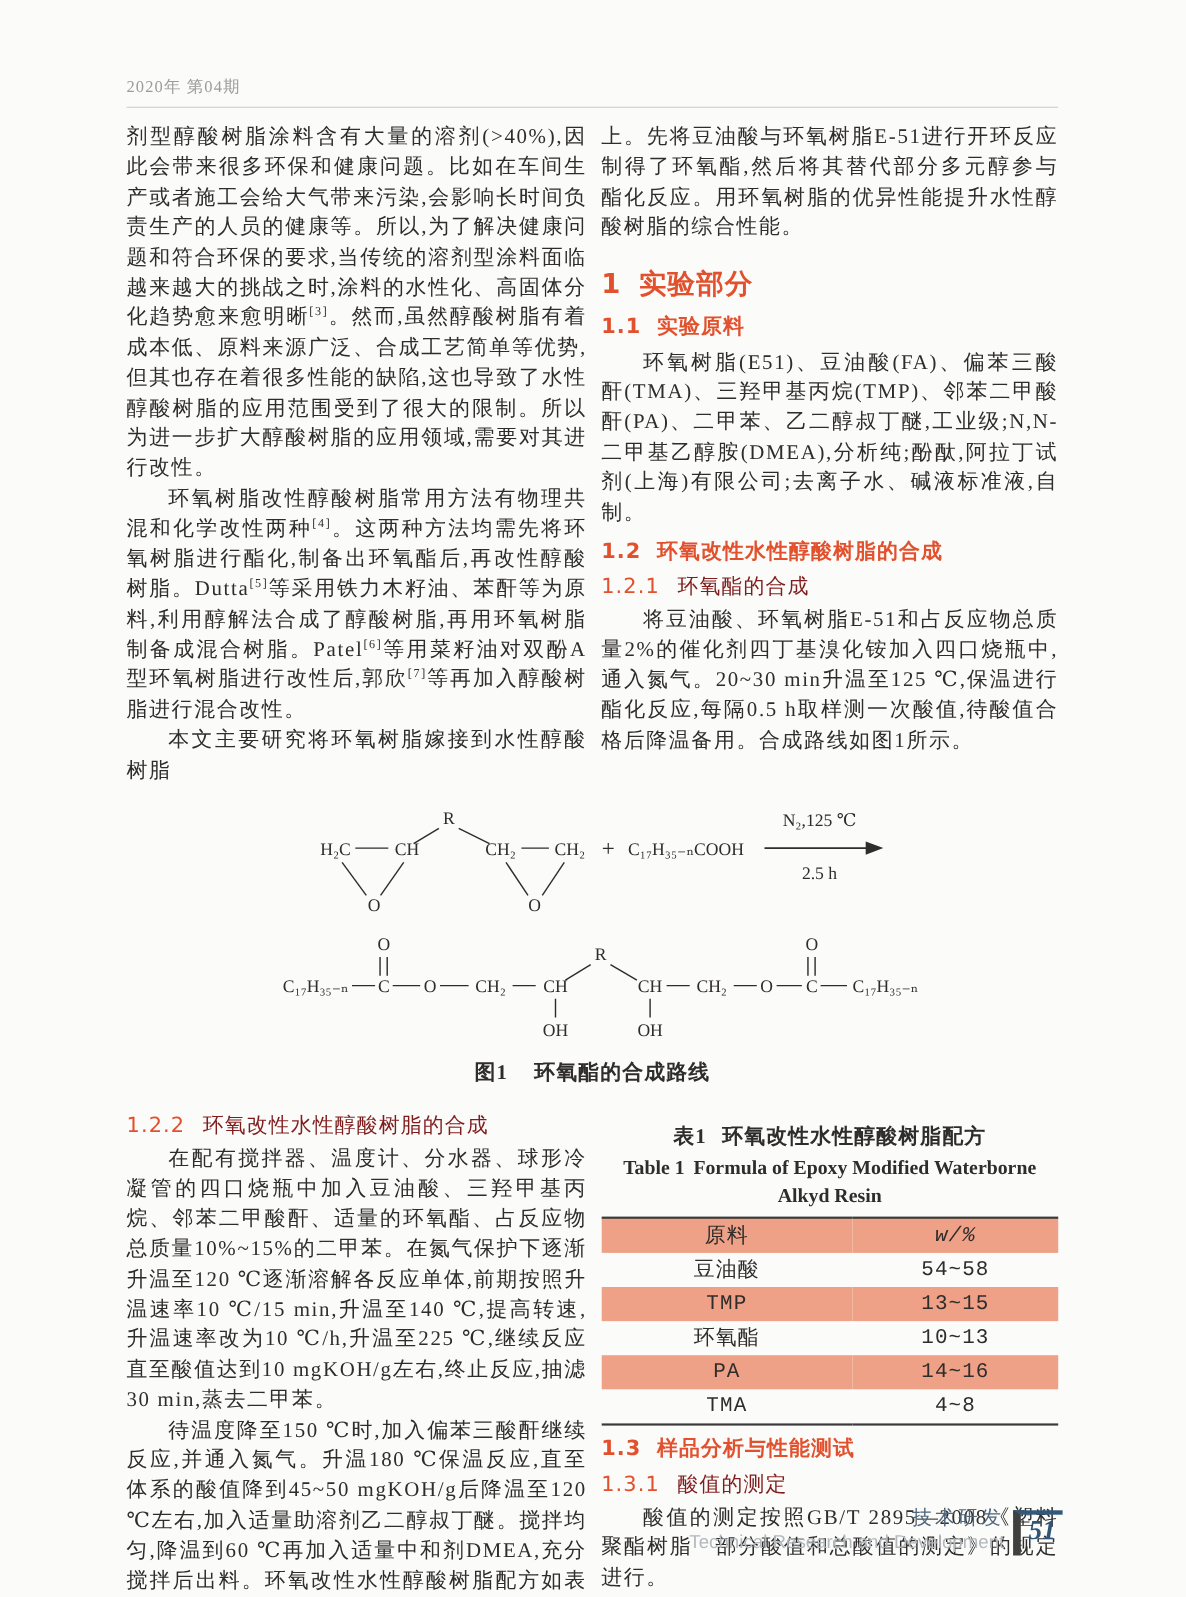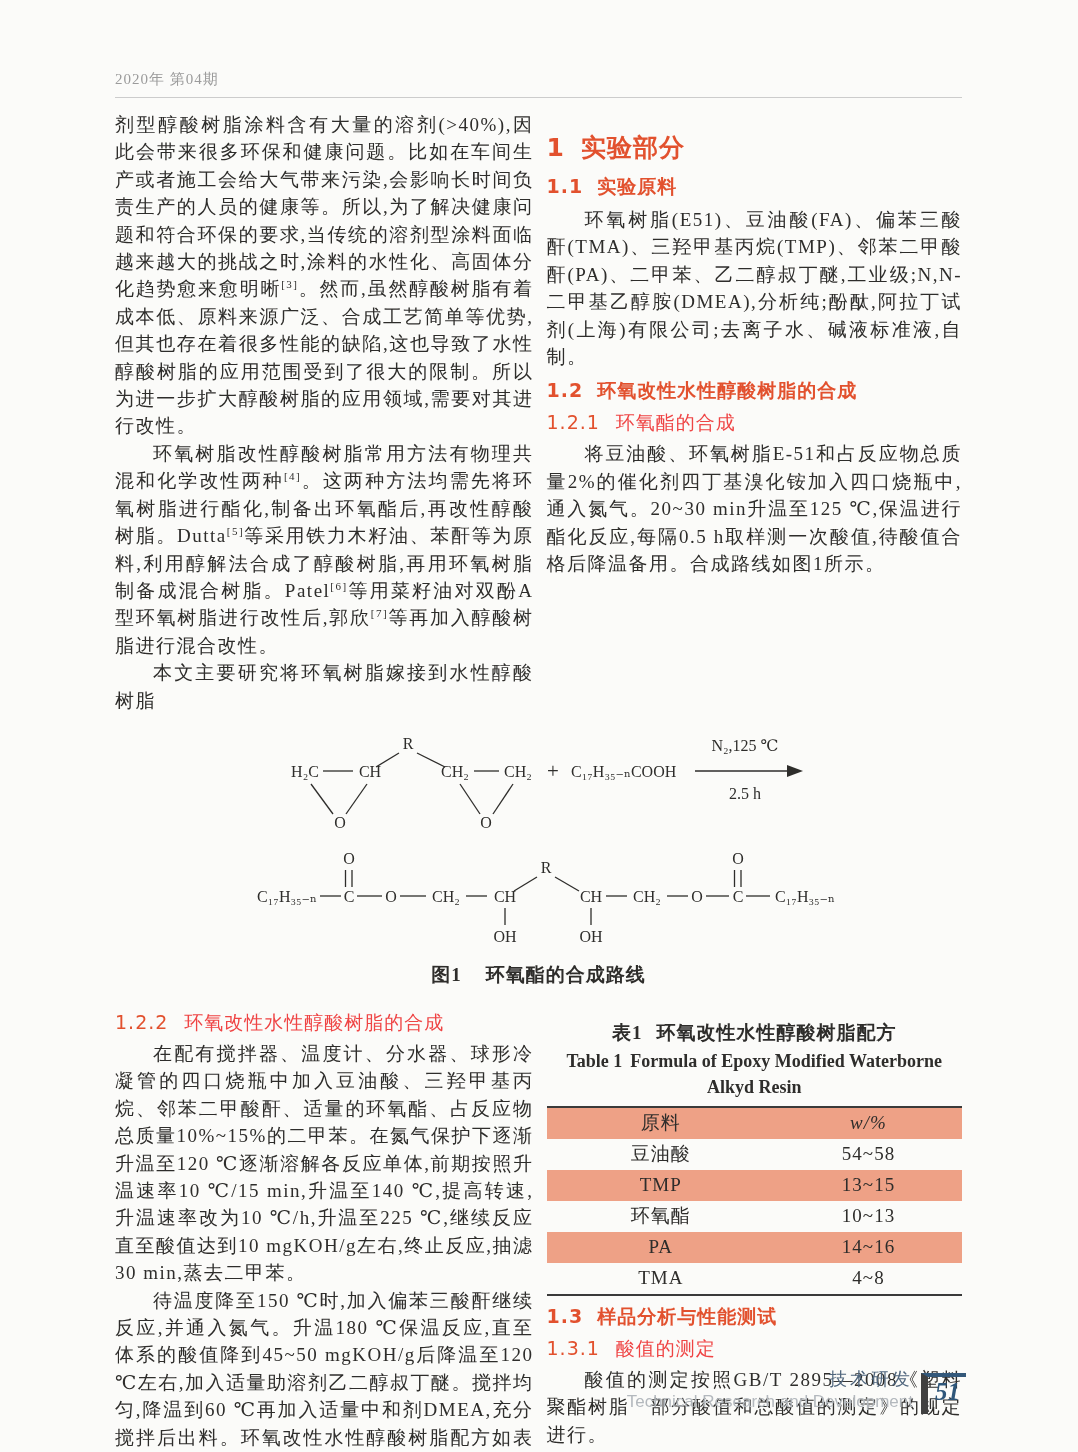--- a/index.html
+++ b/index.html
@@ -37,40 +37,40 @@
   }
   .h-main .num{margin-right:16px;}
   .h-sub{
     margin:8px 0 6px;color:#e2512e;font-weight:bold;
     font-family:"DejaVu Sans","Liberation Sans",sans-serif;
     font-size:19px;letter-spacing:1px;
   }
   .h-sub .num{margin-right:14px;}
   .h-sub3{margin:6px 0 4px;font-size:19px;letter-spacing:1px;}
   .h-sub3 .num{color:#e2512e;font-family:"DejaVu Sans","Liberation Sans",sans-serif;margin-right:16px;}
-  .h-sub3 .ttl{color:#ef4444;}
+  .h-sub3 .ttl{color:#7f1d1d;}
   
   .figure-block{margin-top:6px;}
   .figure-block svg{display:block;}
   .fig-caption{margin-top:4px;text-align:center;font-size:19px;font-weight:bold;letter-spacing:1px;}
   .fig-caption .num{margin-right:24px;}
   .fig-caption-en{margin-top:3px;text-align:center;font-size:18px;font-weight:bold;}
   .fig-caption-en .num{margin-right:10px;}
   
   .tbl-title{margin-top:10px;text-align:center;font-size:19px;font-weight:bold;letter-spacing:1px;}
   .tbl-title .num{margin-right:14px;}
   .tbl-title-en{margin-top:2px;text-align:center;font-size:18px;font-weight:bold;line-height:26px;}
   .tbl-title-en .num{margin-right:8px;}
   table.formula{
     width:100%;border-collapse:collapse;margin-top:6px;
     border-top:2px solid #3a3a3a;border-bottom:2px solid #3a3a3a;
     font-size:19px;
   }
   table.formula th,table.formula td{
-    height:31px;text-align:center;font-weight:normal;padding:0;letter-spacing:1px;
+    height:31px;text-align:center;font-weight:normal;padding:0;letter-spacing:1px;font-family:Liberation Mono, monospace;
   }
   table.formula tr.shade{background:#eea186;}
   .wcol{font-style:italic;}
   
   .page-footer{
     position:absolute;right:112px;bottom:38px;
     display:flex;align-items:flex-start;gap:8px;
   }
   .footer-labels{text-align:right;}
   .footer-cn{font-size:18px;color:#50667d;letter-spacing:3px;font-family:"DejaVu Sans","Liberation Sans",sans-serif;}
@@ -94,20 +94,21 @@
     <span>2020年 第04期</span>
   </div>
 
   <div class="cols" style="min-height:500px;">
     <div class="col col-l">
       <p class="body">剂型醇酸树脂涂料含有大量的溶剂(&gt;40%),因此会带来很多环保和健康问题。比如在车间生产或者施工会给大气带来污染,会影响长时间负责生产的人员的健康等。所以,为了解决健康问题和符合环保的要求,当传统的溶剂型涂料面临越来越大的挑战之时,涂料的水性化、高固体分化趋势愈来愈明晰<sup>[3]</sup>。然而,虽然醇酸树脂有着成本低、原料来源广泛、合成工艺简单等优势,但其也存在着很多性能的缺陷,这也导致了水性醇酸树脂的应用范围受到了很大的限制。所以为进一步扩大醇酸树脂的应用领域,需要对其进行改性。</p>
       <p class="body indent">环氧树脂改性醇酸树脂常用方法有物理共混和化学改性两种<sup>[4]</sup>。这两种方法均需先将环氧树脂进行酯化,制备出环氧酯后,再改性醇酸树脂。Dutta<sup>[5]</sup>等采用铁力木籽油、苯酐等为原料,利用醇解法合成了醇酸树脂,再用环氧树脂制备成混合树脂。Patel<sup>[6]</sup>等用菜籽油对双酚A型环氧树脂进行改性后,郭欣<sup>[7]</sup>等再加入醇酸树脂进行混合改性。</p>
       <p class="body indent">本文主要研究将环氧树脂嫁接到水性醇酸树脂</p>
     </div>
     <div class="col">
+      <p class="body">上。先将豆油酸与环氧树脂E-51进行开环反应制得了环氧酯,然后将其替代部分多元醇参与酯化反应。用环氧树脂的优异性能提升水性醇酸树脂的综合性能。</p>
       <div class="h-main">
         <span class="num">1</span><span>实验部分</span>
       </div>
       <div class="h-sub">
         <span class="num">1.1</span><span>实验原料</span>
       </div>
       <p class="body indent">环氧树脂(E51)、豆油酸(FA)、偏苯三酸酐(TMA)、三羟甲基丙烷(TMP)、邻苯二甲酸酐(PA)、二甲苯、乙二醇叔丁醚,工业级;N,N-二甲基乙醇胺(DMEA),分析纯;酚酞,阿拉丁试剂(上海)有限公司;去离子水、碱液标准液,自制。</p>
       <div class="h-sub">
         <span class="num">1.2</span><span>环氧改性水性醇酸树脂的合成</span>
       </div>

